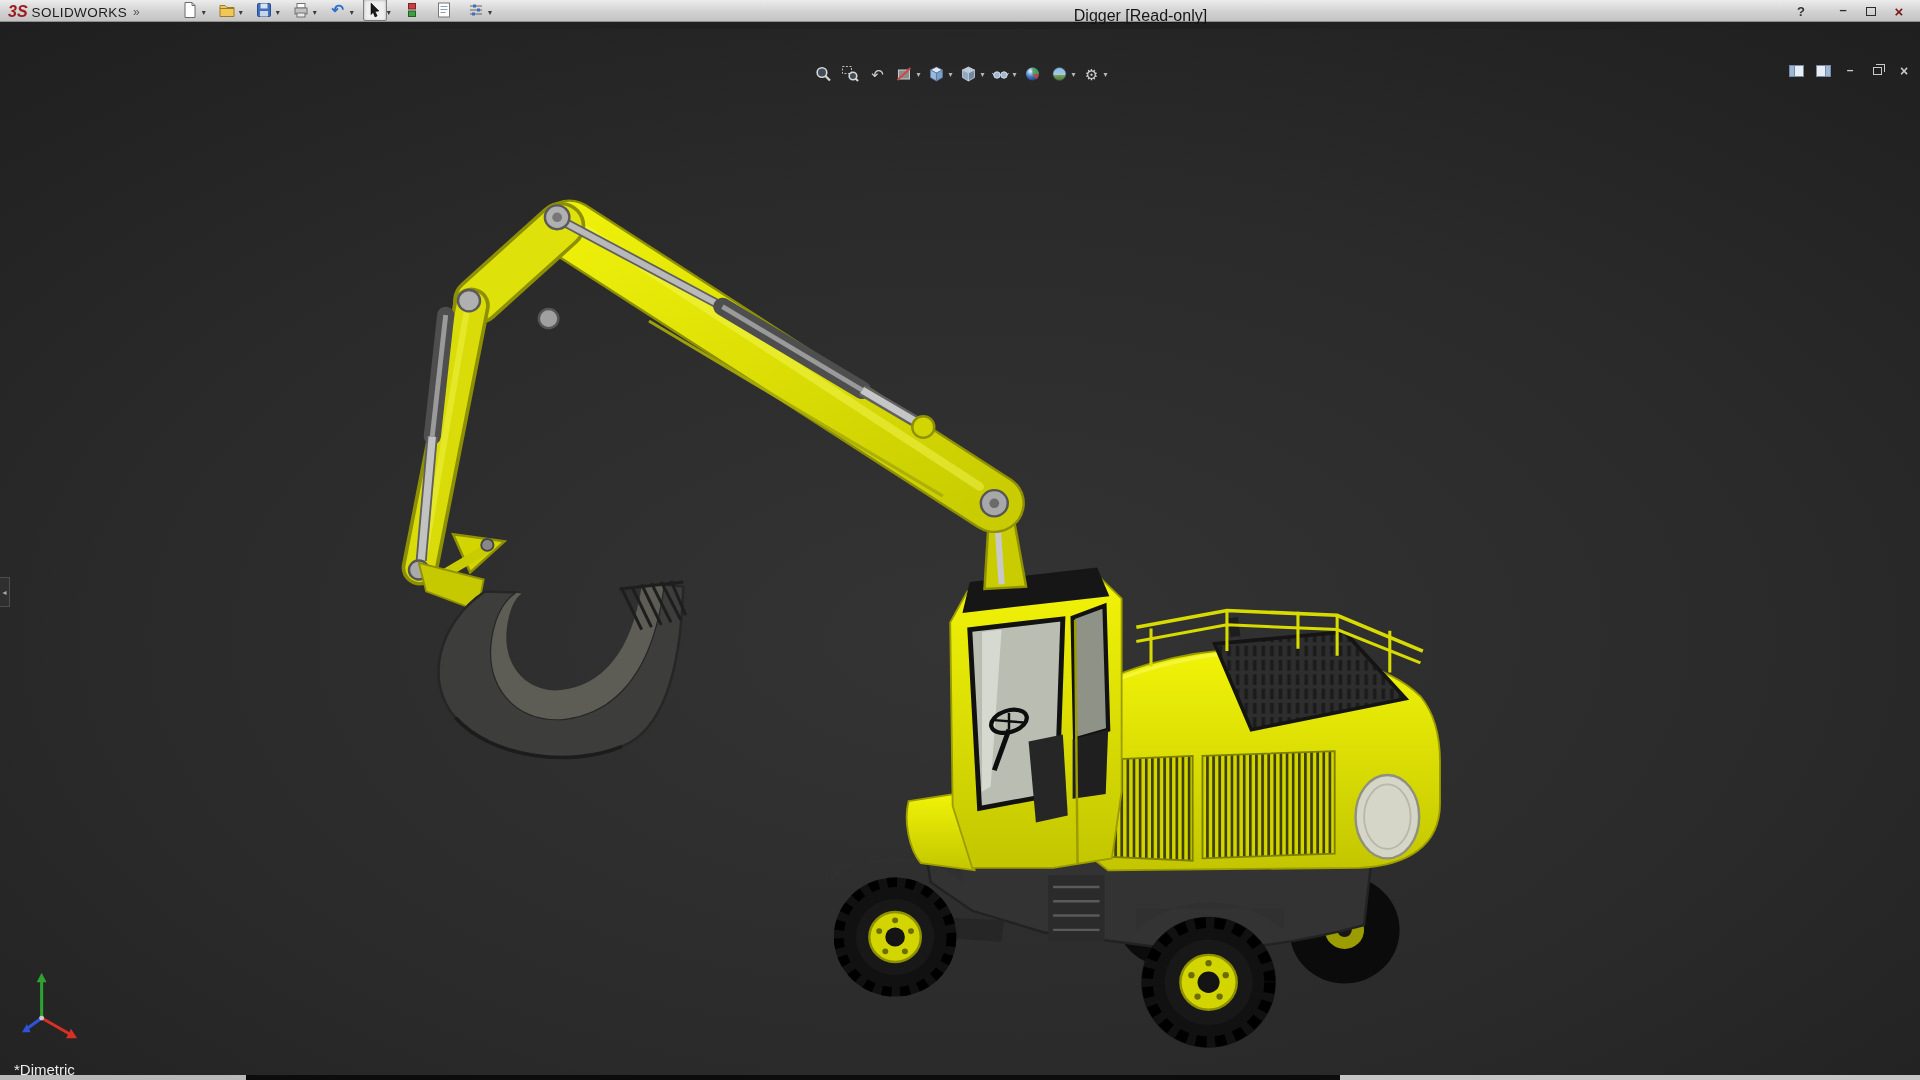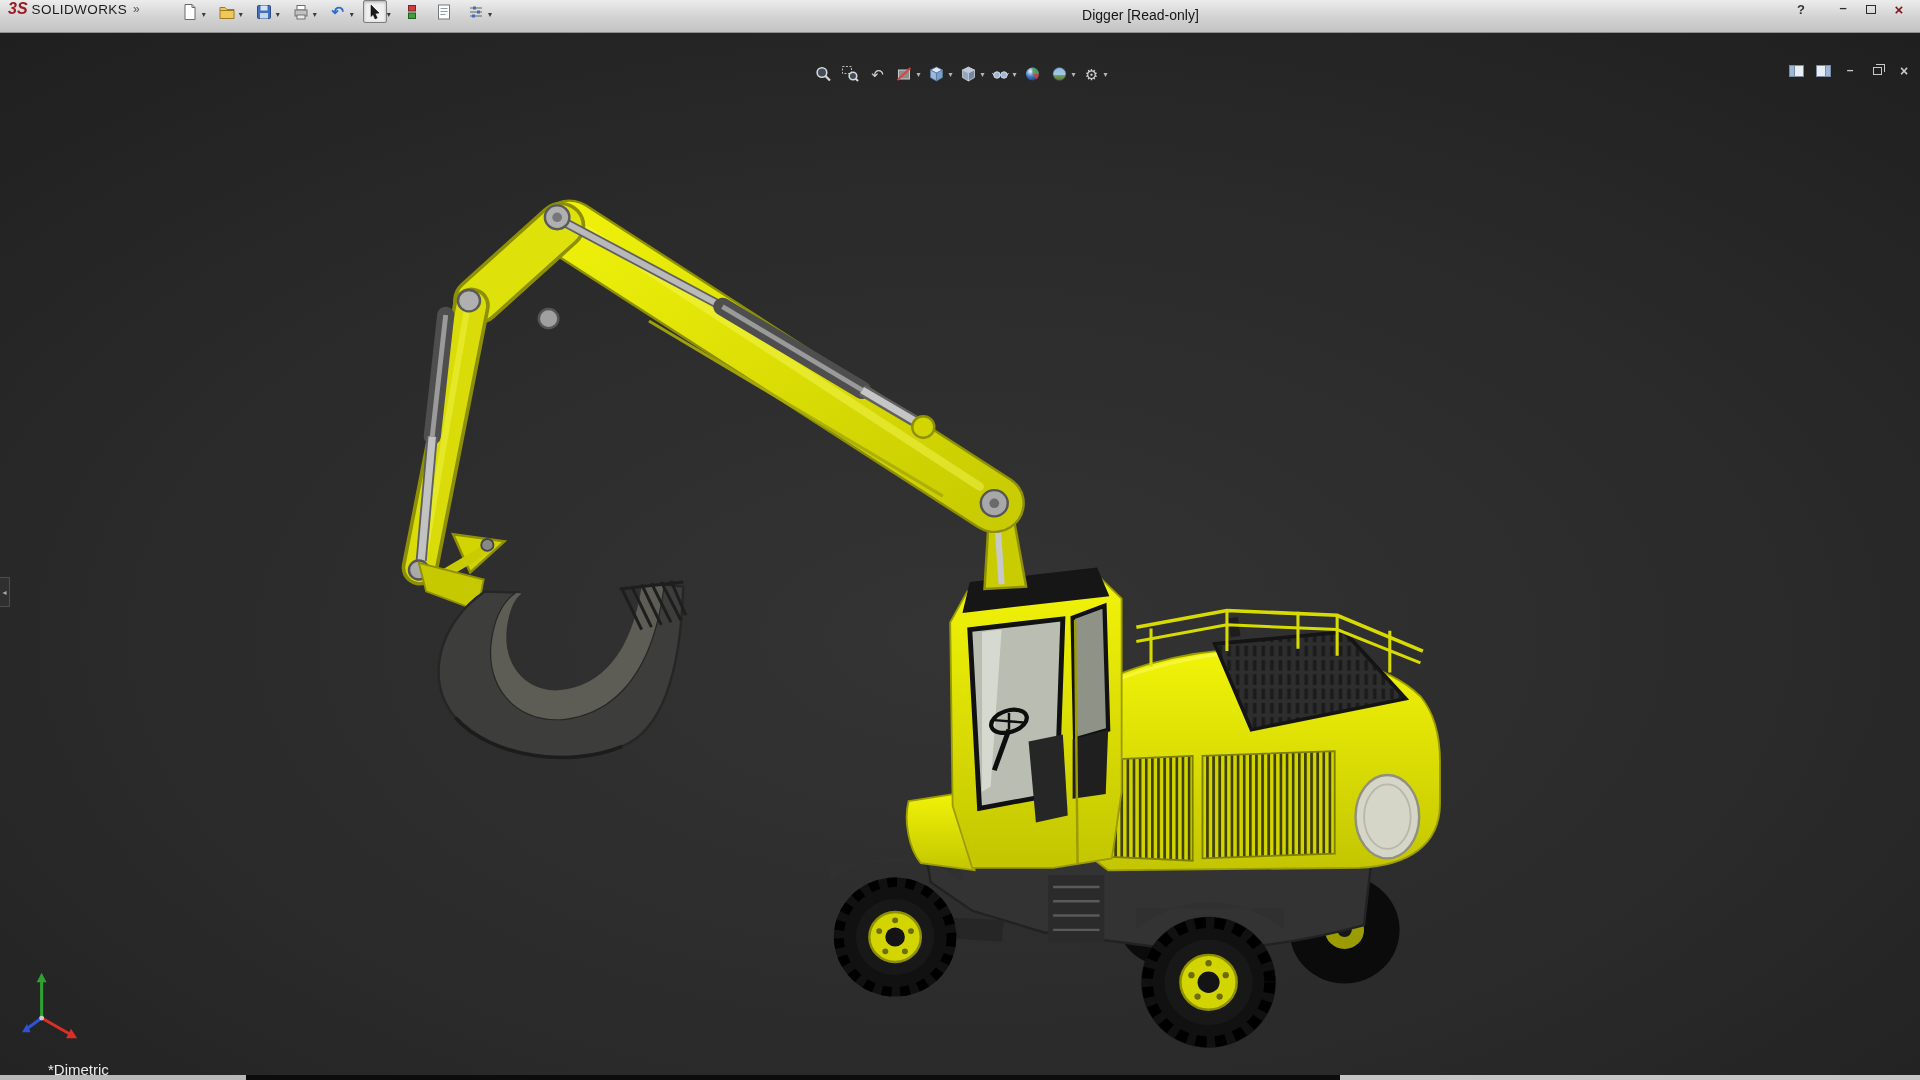--- a/index.html
+++ b/index.html
@@ -1,35 +1,35 @@
 <!DOCTYPE html>
 <html><head>
 <meta charset="utf-8">
 <style>
   * { margin:0; padding:0; box-sizing:border-box; }
   html,body { width:1920px; height:1080px; overflow:hidden; background:#202020;
               font-family:"Liberation Sans", sans-serif; }
 
   
-  .titlebar { position:absolute; top:0; left:0; right:0; height:33px; z-index:10;
+  .titlebar { position:absolute; top:0; left:0; right:0; height:22px; z-index:10;
     background:linear-gradient(#ececec,#d2d2d2 55%,#c3c3c3);
-    border-bottom:1px solid #8f8f8f; display:flex; align-items:flex-start; }
+    border-bottom:1px solid #8f8f8f; display:flex; align-items:flex-end; }
   .brand { display:flex; align-items:center; gap:4px; padding:0 12px 0 8px; }
   .logo3s { color:#9d1c20; font-weight:bold; font-style:italic; font-size:16px; }
   .brandname { font-size:13.5px; font-weight:normal; color:#1c1c1c; letter-spacing:.4px; }
   .overflow { color:#555; font-size:12px; margin-left:2px; }
   .tb-icons { display:flex; align-items:center; gap:4px; margin-left:26px; }
   .tb-item { display:flex; align-items:flex-end; margin-right:4px; }
   .tb-btn { width:24px; height:23px; display:flex; align-items:center; justify-content:center;
             border:1px solid transparent; border-radius:2px; }
   .tb-btn.pressed { background:#efefef; border:1px solid #7d7d7d; box-shadow:inset 0 1px 3px rgba(0,0,0,.3); }
   .drop { font-size:8px; color:#3a3a3a; margin:0 1px 4px 0; }
   .glyph-undo { font-size:15px; font-weight:bold; color:#2d6fd0; line-height:1; }
   .title-center { position:absolute; left:59.4%; transform:translateX(-50%);
-    font-size:14px; color:#151515; white-space:nowrap; top:7px; }
+    font-size:16px; color:#151515; white-space:nowrap; top:7px;text-decoration:underline; }
   .win-controls { margin-left:auto; display:flex; align-items:center; padding-right:10px; gap:6px; }
   .help-btn { font-size:13px; font-weight:bold; color:#333; width:22px; text-align:center; margin-right:14px; }
   .win-btn { width:22px; height:19px; display:flex; align-items:center; justify-content:center;
              font-size:13px; color:#2b2b2b; }
   .min-glyph { font-weight:bold; transform:translateY(-2px); }
   .max-box { width:10px; height:9px; border:1.5px solid #2b2b2b; }
   .close-glyph { font-size:15px; font-weight:bold; color:#7d1616; }
 
   
   .viewport { position:absolute; left:0; right:0; top:29px; bottom:0; z-index:0; }
@@ -47,21 +47,21 @@
   .doc-controls { position:absolute; top:34px; right:8px; display:flex; align-items:center; gap:11px; z-index:5; }
   .doc-btn { display:flex; align-items:center; justify-content:center; min-width:16px; height:16px;
              color:#c9c9c9; font-size:12px; }
   .doc-min { font-weight:bold; transform:translateY(-1px); }
   .restore-box { position:relative; width:9px; height:8px; border:1.2px solid #c9c9c9; background:transparent; }
   .restore-box::before { content:""; position:absolute; left:2px; top:-4px; width:8px; height:7px;
              border:1.2px solid #c9c9c9; border-bottom:none; border-left:none; }
   .doc-close { font-size:14px; font-weight:bold; }
 
   
-  .view-label { position:absolute; left:14px; bottom:2px; color:#ececec; font-size:15px; z-index:4;margin-left:34px; }
+  .view-label { position:absolute; left:14px; bottom:2px; color:#ececec; font-size:15px; z-index:4; }
   .collapse { position:absolute; left:0; top:548px; width:10px; height:30px; z-index:4;
     background:#2f2f2f; border:1px solid #4d4d4d; border-left:none; color:#a8a8a8; font-size:7px;
     display:flex; align-items:center; justify-content:center; }
   .bottom-strip { position:absolute; bottom:0; left:0; right:0; height:5px; display:flex; z-index:6; }
   .strip-a { width:12.8%; background:#b9b9b9; }
   .strip-b { width:57.0%; background:#0c0c0c; }
   .strip-c { flex:1; background:#c6c6c6; }
 </style>
 </head>
 <body>

